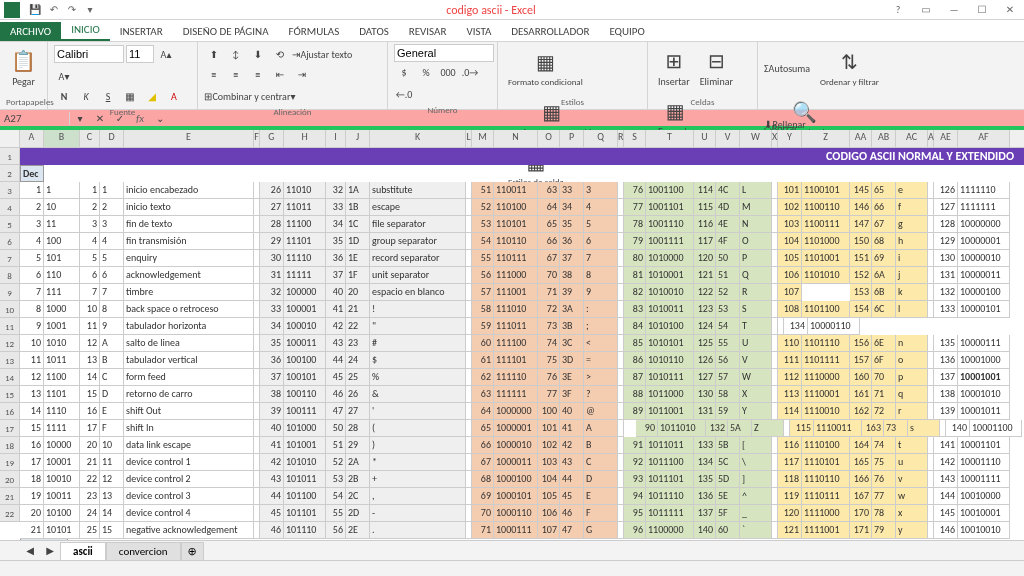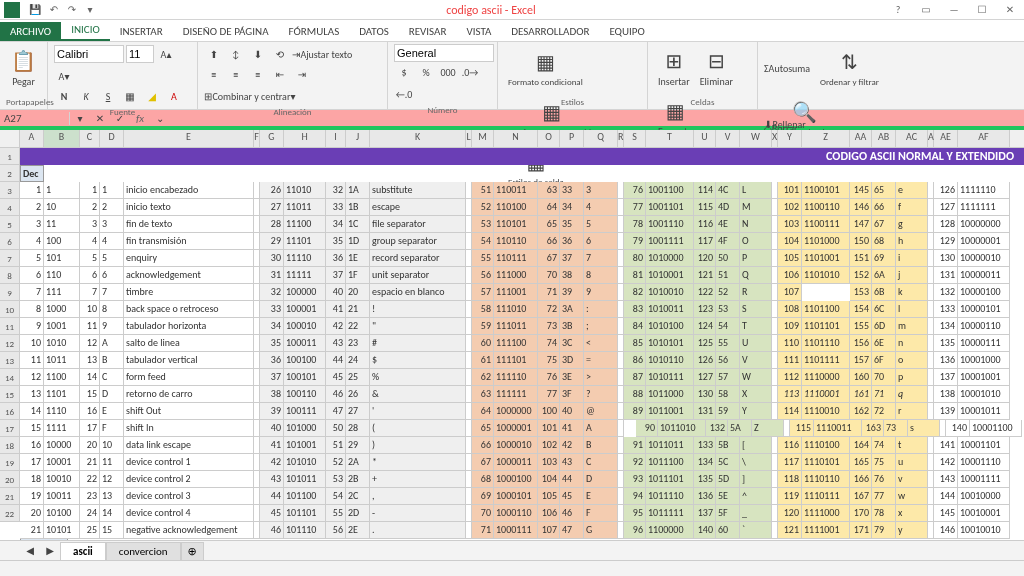--- a/index.html
+++ b/index.html
@@ -702,27 +702,20 @@
             </span>
             <div class="gap"></div>
             <span class="blk4" style="display: flex;">
               <div class="cell num" style="width: 22px;">84</div>
               <div class="cell" style="width: 48px;">1010100</div>
               <div class="cell num" style="width: 22px;">124</div>
               <div class="cell" style="width: 24px;">54</div>
               <div class="cell" style="width: 32px;">T</div>
             </span>
             <div class="gap"></div>
-            <span class="blk5" style="display: flex;">
-              <div class="cell num" style="width: 24px;">109</div>
-              <div class="cell" style="width: 48px;">1101101</div>
-              <div class="cell num" style="width: 22px;">155</div>
-              <div class="cell" style="width: 24px;">6D</div>
-              <div class="cell" style="width: 32px;">m</div>
-            </span>
             <div class="gap"></div>
             <span class="blk6" style="display: flex;">
               <div class="cell num" style="width: 24px;">134</div>
               <div class="cell" style="width: 52px;">10000110</div>
             </span>
           </div>
           <div class="data-row">
             <span class="blk1" style="display: flex;">
               <div class="cell num" style="width: 24px;">10</div>
               <div class="cell" style="width: 36px;">1010</div>
@@ -850,21 +843,21 @@
             <span class="blk5" style="display: flex;">
               <div class="cell num" style="width: 24px;">112</div>
               <div class="cell" style="width: 48px;">1110000</div>
               <div class="cell num" style="width: 22px;">160</div>
               <div class="cell" style="width: 24px;">70</div>
               <div class="cell" style="width: 32px;">p</div>
             </span>
             <div class="gap"></div>
             <span class="blk6" style="display: flex;">
               <div class="cell num" style="width: 24px;">137</div>
-              <div class="cell" style="width: 52px;">10001001</div>
+              <div class="cell" style="width: 52px; font-weight: bold;">10001001</div>
             </span>
           </div>
           <div class="data-row">
             <span class="blk1" style="display: flex;">
               <div class="cell num" style="width: 24px;">13</div>
               <div class="cell" style="width: 36px;">1101</div>
               <div class="cell num" style="width: 20px;">15</div>
               <div class="cell" style="width: 24px;">D</div>
               <div class="cell" style="width: 130px;">retorno de carro</div>
             </span>
@@ -886,21 +879,21 @@
             </span>
             <div class="gap"></div>
             <span class="blk4" style="display: flex;">
               <div class="cell num" style="width: 22px;">88</div>
               <div class="cell" style="width: 48px;">1011000</div>
               <div class="cell num" style="width: 22px;">130</div>
               <div class="cell" style="width: 24px;">58</div>
               <div class="cell" style="width: 32px;">X</div>
             </span>
             <div class="gap"></div>
-            <span class="blk5" style="display: flex; font-style: italic;">
+            <span class="blk5" style="display: flex;">
               <div class="cell num" style="width: 24px;">113</div>
               <div class="cell" style="width: 48px;">1110001</div>
               <div class="cell num" style="width: 22px;">161</div>
               <div class="cell" style="width: 24px;">71</div>
               <div class="cell" style="width: 32px;">q</div>
             </span>
             <div class="gap"></div>
             <span class="blk6" style="display: flex;">
               <div class="cell num" style="width: 24px;">138</div>
               <div class="cell" style="width: 52px;">10001010</div>

